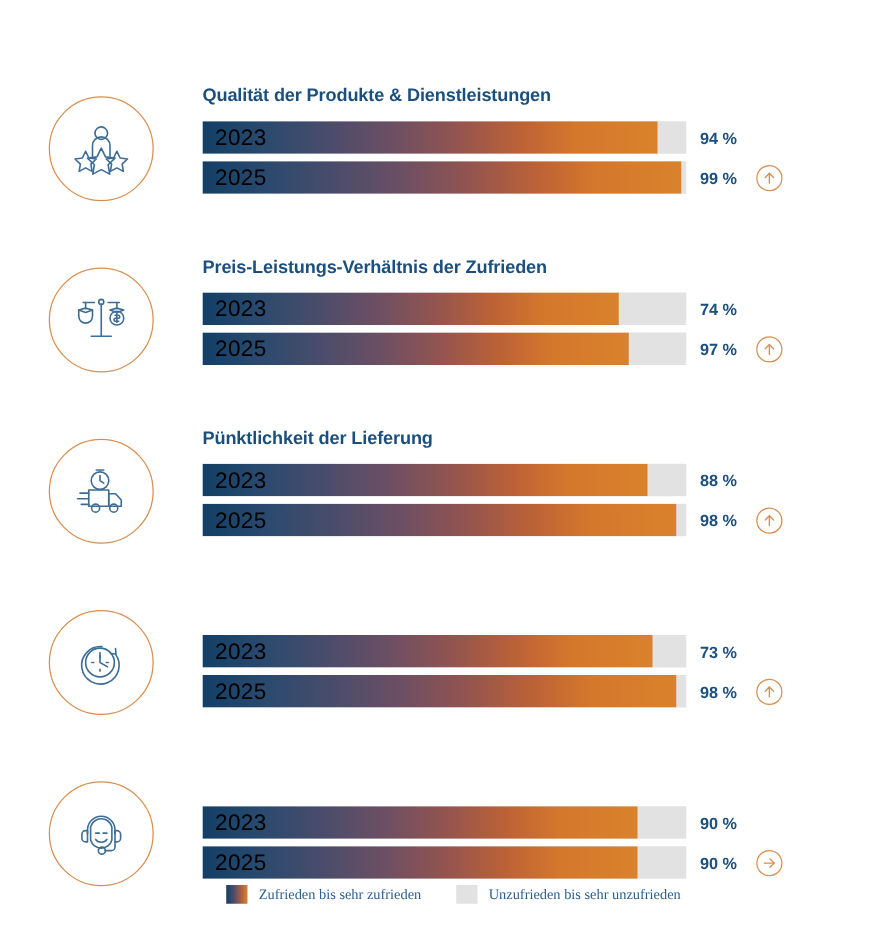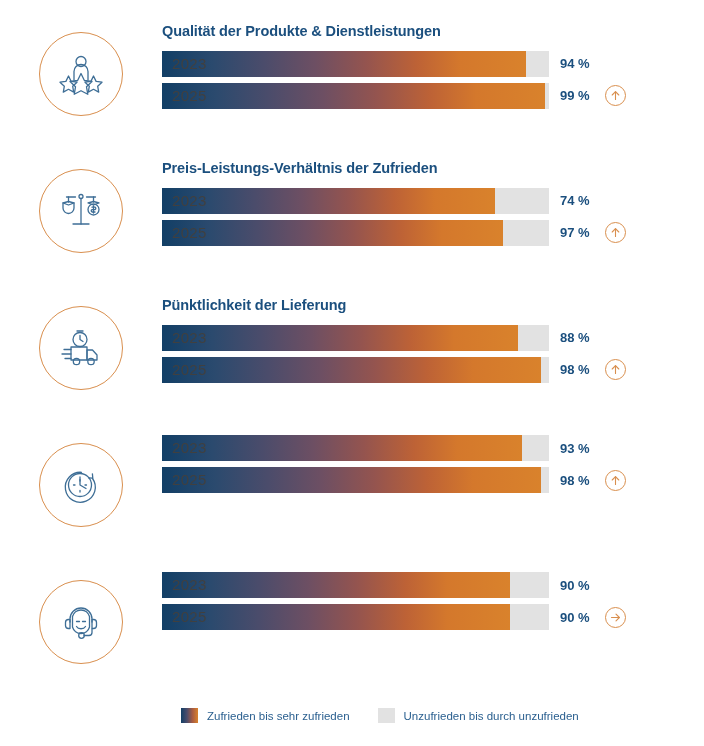--- a/index.html
+++ b/index.html
@@ -20,21 +20,21 @@
     position: relative;
     width: 704px;
     height: 746px;
     box-sizing: border-box;
   }
 
   
   .metric-row {
     position: relative;
     display: flex;
-    align-items: flex-start;
+    align-items: flex-end;
     height: 137px;
   }
   .metric-row.first { padding-top: 24px; height: 137px; }
 
   
   .icon-wrap {
     width: 162px;
     flex: 0 0 162px;
     display: flex;
     justify-content: center;
@@ -96,22 +96,22 @@
         #bd6236 70%,
         #d4782c 82%,
         #d9822c 100%);
   }
   .bar-year {
     position: absolute;
     left: 10px;
     top: 0;
     height: 26px;
     line-height: 26px;
-    font-size: 15px;
-    color: #404040;
+    font-size: 18px;
+    color: #000000;
     letter-spacing: 0.3px;
     z-index: 2;
   }
 
   .bar-value {
     font-size: 13px;
     font-weight: bold;
     color: #1b4f7e;
     margin-left: 11px;
     white-space: nowrap;
@@ -136,20 +136,21 @@
   }
   .trend-badge svg { display: block; }
 
   
   .legend {
     position: absolute;
     left: 181px;
     top: 708px;
     display: flex;
     align-items: center;
+    font-family: Liberation Serif, serif;
   }
   .legend-item {
     display: flex;
     align-items: center;
     margin-right: 28px;
   }
   .legend-swatch {
     width: 17px;
     height: 15px;
     flex: 0 0 17px;
@@ -312,21 +313,21 @@
         </svg>
       </div>
     </div>
     <div class="metric-body">
 
       <div class="bar-line">
         <div class="bar-track">
           <div class="bar-fill" style="width: 93%;"></div>
           <span class="bar-year">2023</span>
         </div>
-        <span class="bar-value">93 %</span>
+        <span class="bar-value">73 %</span>
         <span class="trend-badge placeholder"></span>
       </div>
 
       <div class="bar-line">
         <div class="bar-track">
           <div class="bar-fill" style="width: 98%;"></div>
           <span class="bar-year">2025</span>
         </div>
         <span class="bar-value">98 %</span>
         <span class="trend-badge">
@@ -381,17 +382,17 @@
     </div>
   </div>
 
   <div class="legend">
     <div class="legend-item">
       <span class="legend-swatch satisfied"></span>
       <span class="legend-label">Zufrieden bis sehr zufrieden</span>
     </div>
     <div class="legend-item">
       <span class="legend-swatch unsatisfied"></span>
-      <span class="legend-label">Unzufrieden bis durch unzufrieden</span>
+      <span class="legend-label">Unzufrieden bis sehr unzufrieden</span>
     </div>
   </div>
 
 </div>
 
 </body></html>

